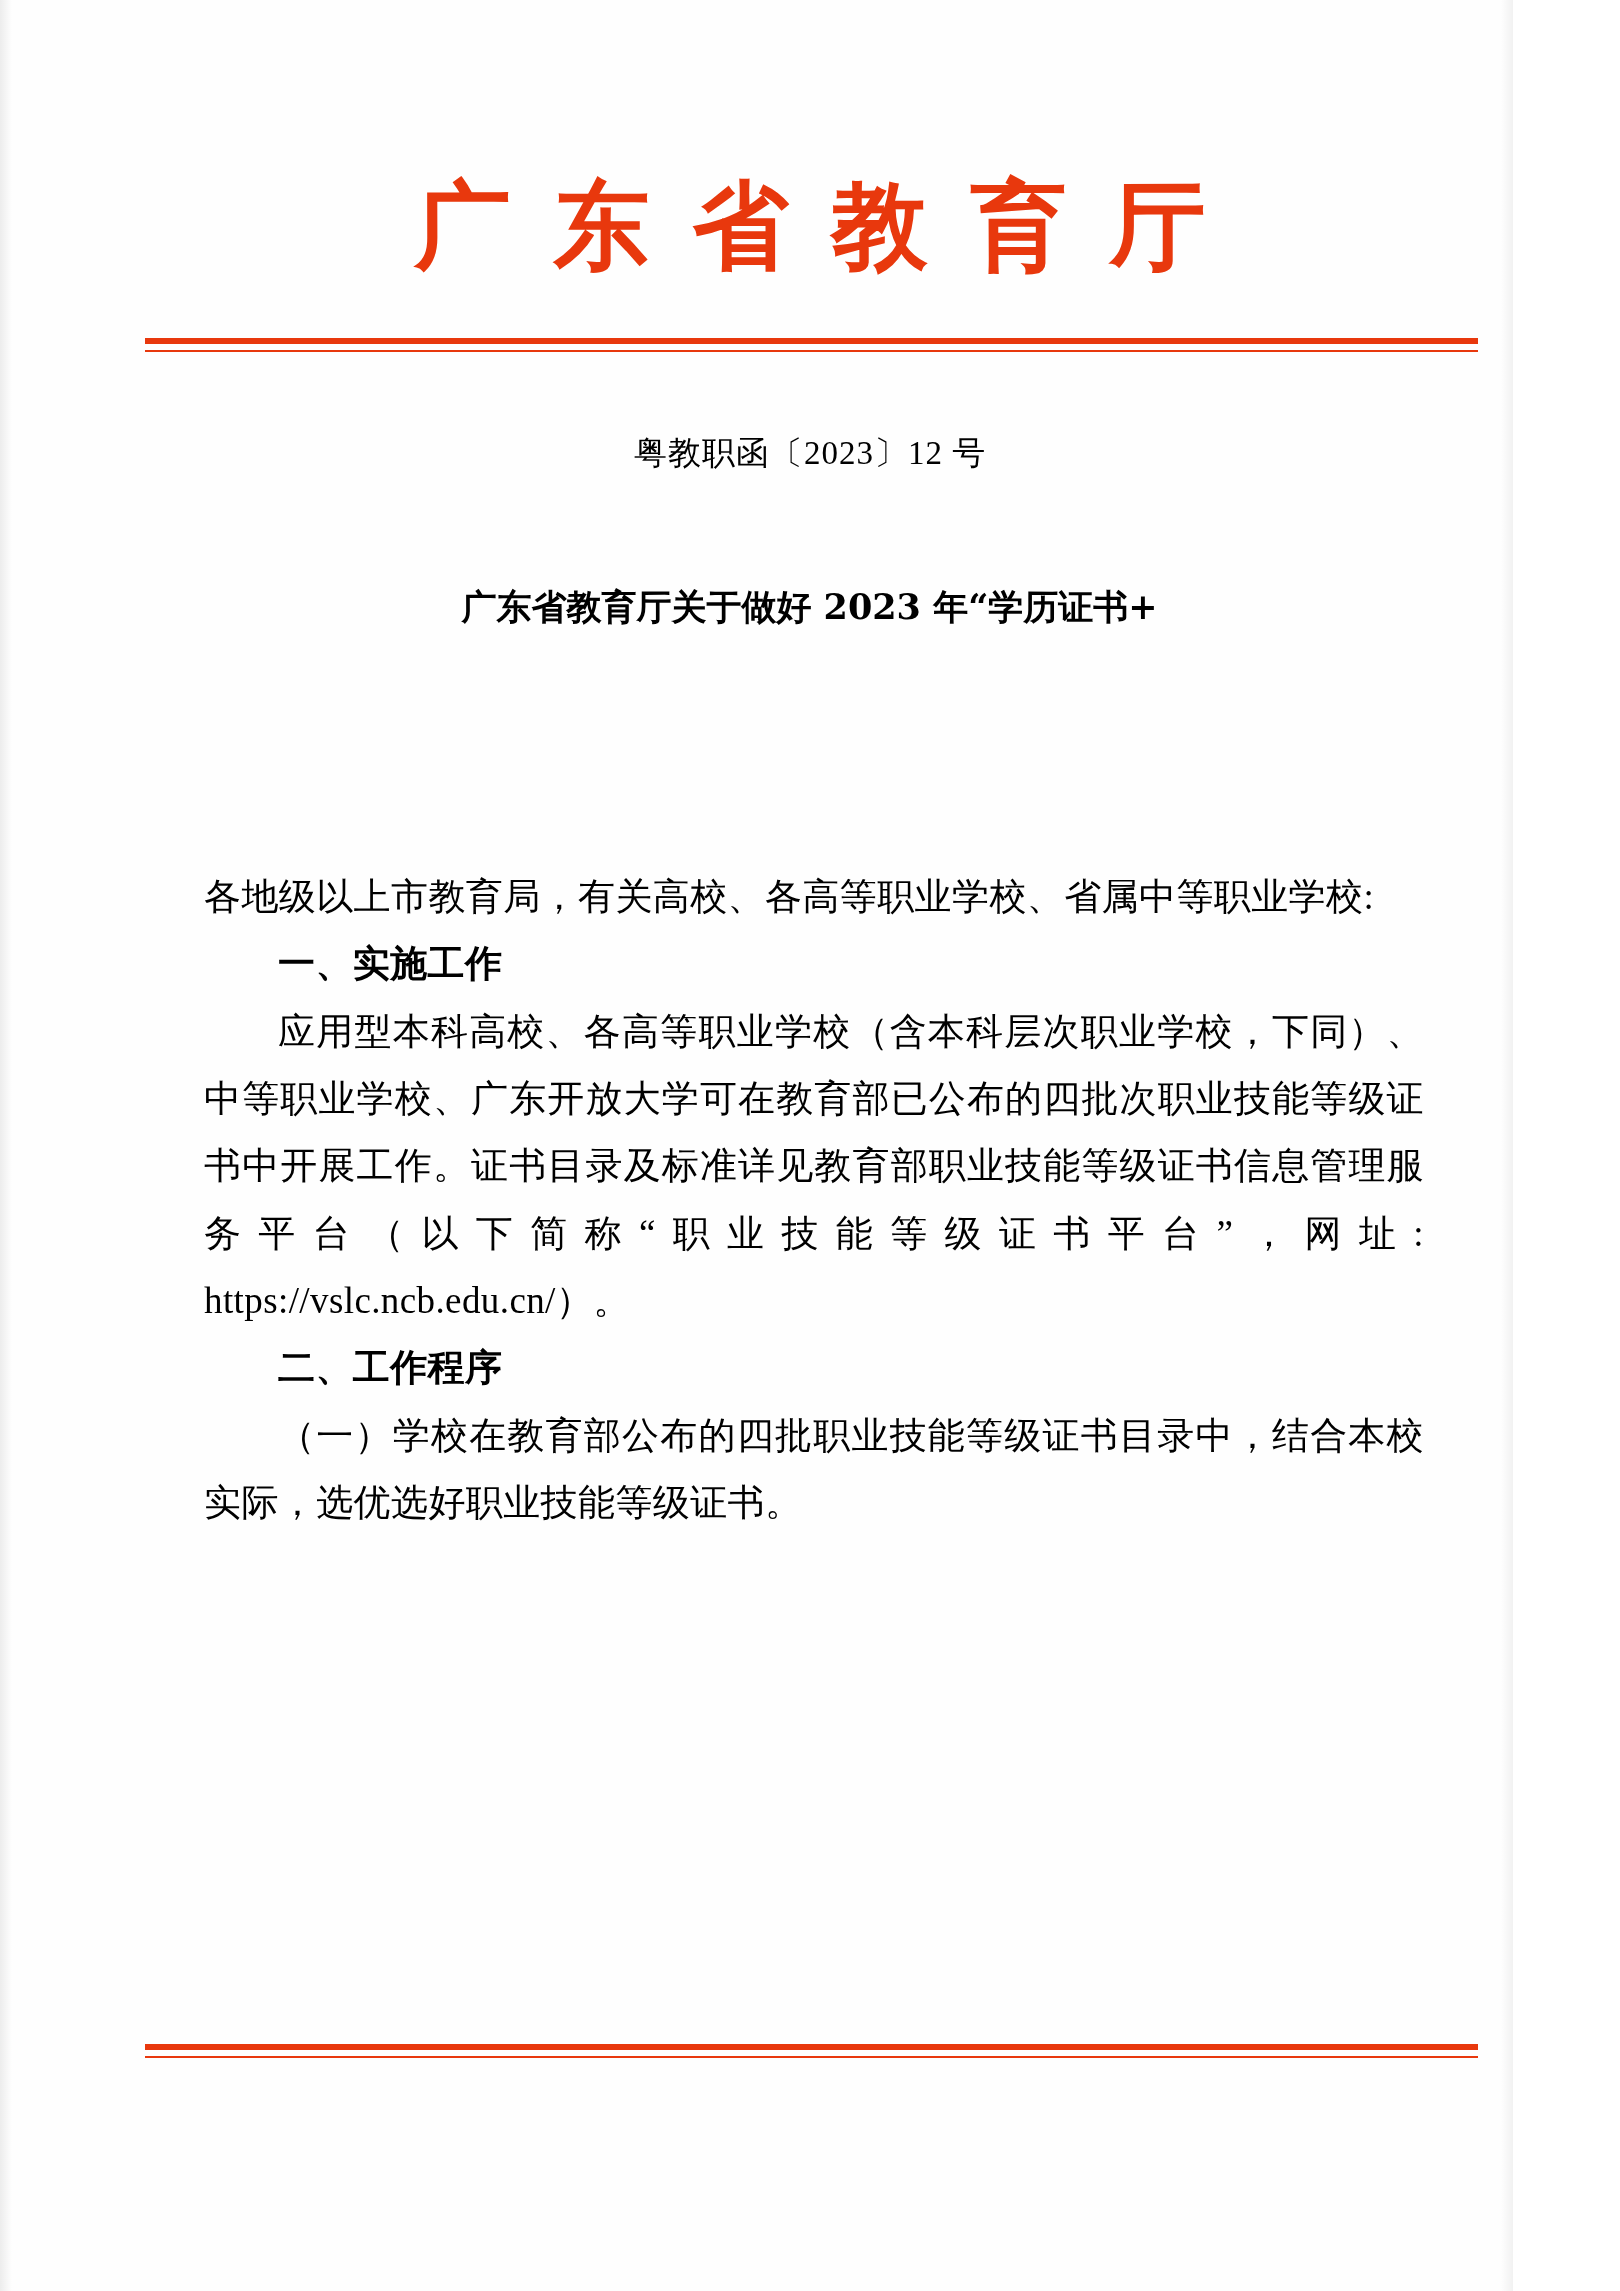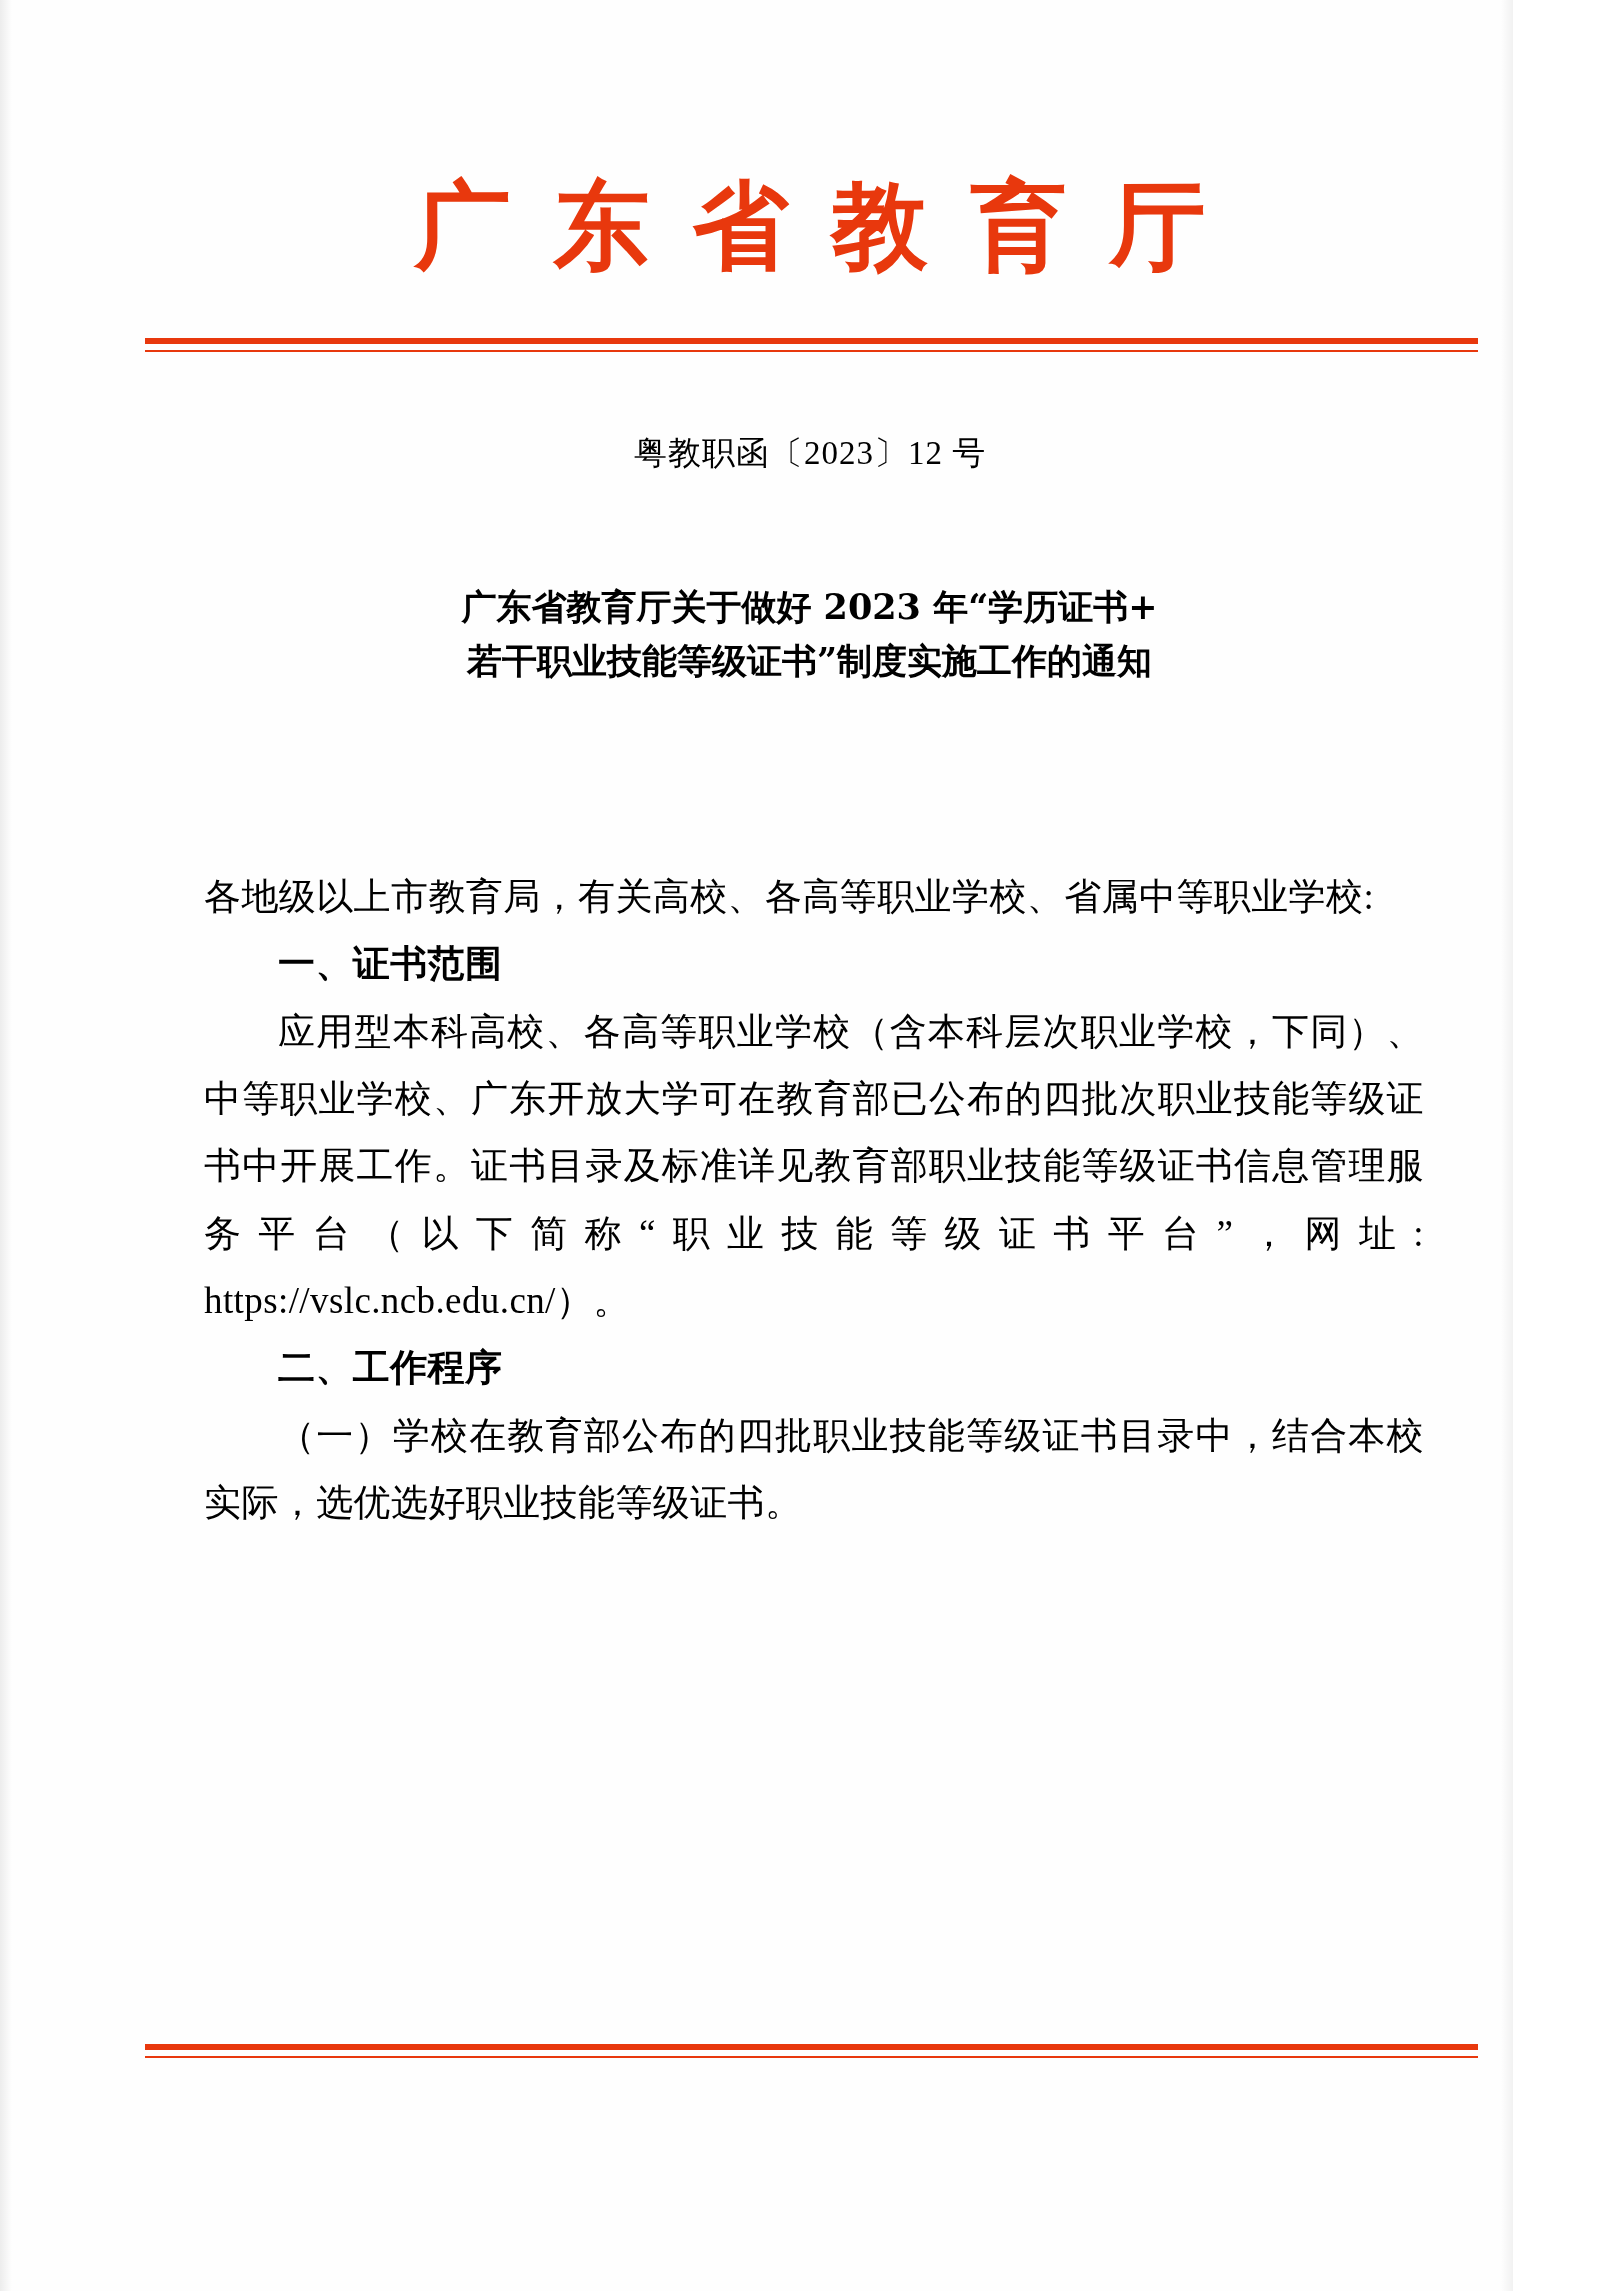--- a/index.html
+++ b/index.html
@@ -141,26 +141,25 @@
   <div class="rule-double rule-top">
     <div class="thick"></div>
     <div class="gap"></div>
     <div class="thin"></div>
   </div>
 
   <div class="doc-number">粤教职函〔2023〕12 号</div>
 
   <div class="doc-title">
     <div>广东省教育厅关于做好 2023 年“学历证书+</div>
-    <div>若干职业技能等级证书”制度实施工作的通知</div>
   </div>
 
   <div class="body-text">
     <p class="p-noindent">各地级以上市教育局，有关高校、各高等职业学校、省属中等职业学校:</p>
-    <p class="heading-inline">一、证书范围</p>
+    <p class="heading-inline">一、实施工作</p>
     <p class="p-indent">应用型本科高校、各高等职业学校（含本科层次职业学校，下同）、中等职业学校、广东开放大学可在教育部已公布的四批次职业技能等级证书中开展工作。证书目录及标准详见教育部职业技能等级证书信息管理服务平台（以下简称“职业技能等级证书平台”，网址: https://vslc.ncb.edu.cn/）。</p>
     <p class="heading-inline">二、工作程序</p>
     <p class="p-indent">（一）学校在教育部公布的四批职业技能等级证书目录中，结合本校实际，选优选好职业技能等级证书。</p>
   </div>
 
   <div class="rule-double rule-bottom">
     <div class="thick"></div>
     <div class="gap"></div>
     <div class="thin"></div>
   </div>

